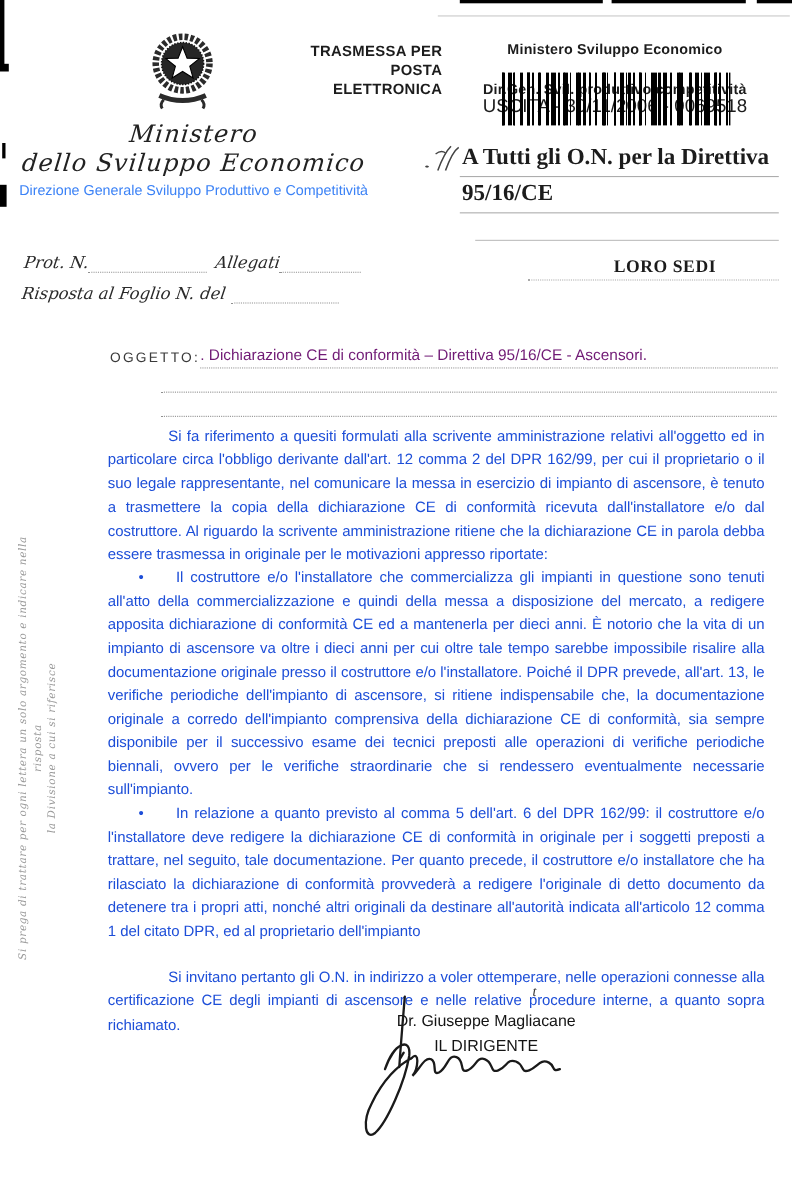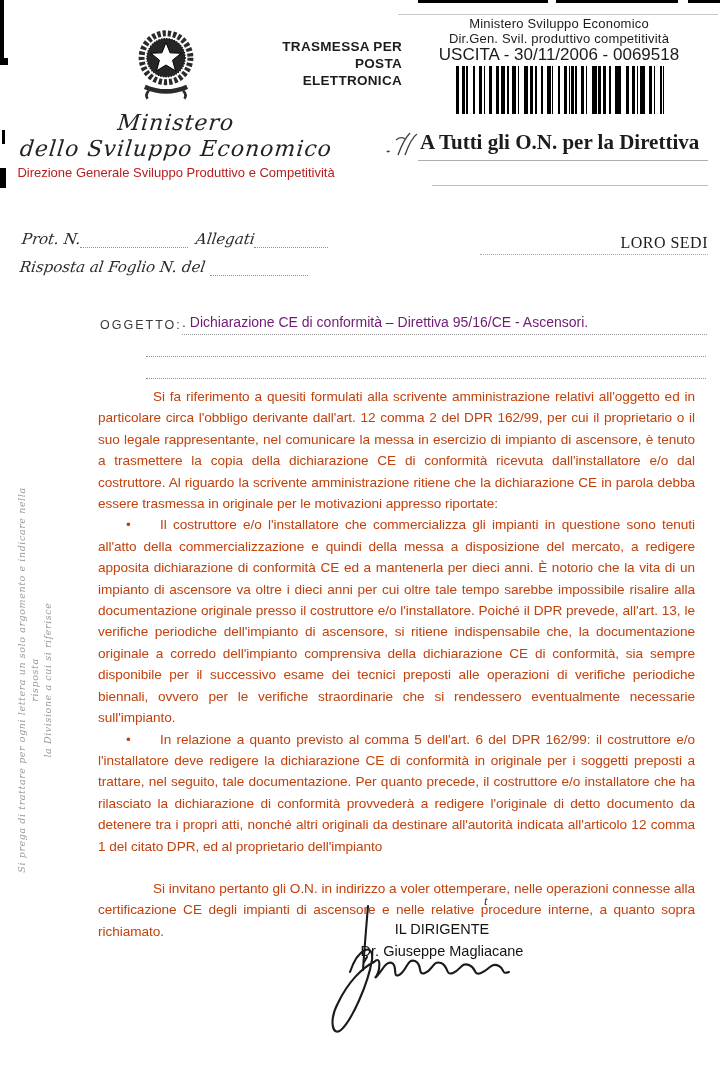--- a/index.html
+++ b/index.html
@@ -8,61 +8,61 @@
     background:#fff; color:#1c1c1c; overflow:hidden;
     font-family:"Liberation Sans", sans-serif;
   }
   .abs{position:absolute;}
   
   .artifact{position:absolute; background:#000;}
   .hairline{position:absolute; background:#c9c9c9; height:1px;}
 
   
   .stamp{left:400px; top:16px; width:318px; text-align:center; line-height:15px;}
-  .stamp .s1,.stamp .s2{font-weight:normal; font-size:13px; letter-spacing:.2px;}
+  .stamp .s1,.stamp .s2{font-weight:bold; font-size:13px; letter-spacing:.2px;margin-top:21px;}
   .stamp .s3{font-weight:normal; font-size:17px; margin-top:1px;}
   .barcode{
     left:456px; top:66px; width:208px; height:48px;
     background:
       repeating-linear-gradient(90deg,#000 0 2px,rgba(0,0,0,0) 2px 6px,#000 6px 9px,rgba(0,0,0,0) 9px 11px,#000 11px 12px,rgba(0,0,0,0) 12px 17px),
       repeating-linear-gradient(90deg,#000 0 3px,rgba(0,0,0,0) 3px 10px,#000 10px 12px,rgba(0,0,0,0) 12px 23px);
   }
 
   
   .transmission{left:268px; top:38px; width:134px; text-align:right;
     font-weight:bold; font-size:13.5px; line-height:17px; letter-spacing:.3px;}
 
   
   .ministry{left:8px; top:110px; width:336px; text-align:center;}
   .m-script{font-family:"DejaVu Serif", serif; font-style:italic; font-size:22px;
     line-height:26px; letter-spacing:1px; color:#222; transform:skewX(-6deg);}
-  .m-dept{font-size:13px; line-height:16px; margin-top:3px; color:#b91c1c;}
+  .m-dept{font-size:13px; line-height:16px; margin-top:3px; color:#3b82f6;}
 
   
   .recipient{left:418px; top:128px; width:290px;
     font-family:"Liberation Serif", serif; font-weight:bold; font-size:21px;}
   .recipient .r-line{border-bottom:1px solid #adadad; padding:2px 0 5px 2px;}
   .recipient .r-blank{height:24px; border-bottom:1px solid #bdbdbd;}
 
   
   .proto{font-family:"DejaVu Serif", serif; font-style:italic; font-size:15px;
     color:#2a2a2a; transform:skewX(-8deg); white-space:nowrap;}
   .u-dot{position:absolute; border-bottom:1px dotted #8f8f8f; height:14px;}
 
-  .loro-sedi{left:558px; top:234px; width:150px; text-align:right;
-    font-family:"Liberation Serif", serif; font-weight:normal; font-size:16px; letter-spacing:.5px;}
+  .loro-sedi{left:558px; top:234px; width:150px; 
+    font-family:"Liberation Serif", serif; font-weight:bold; font-size:16px; letter-spacing:.5px;}
 
   
   .subj-label{left:100px; top:318px; font-size:12.5px; letter-spacing:2px; color:#3a3a3a;text-align:center;}
   .subj-text{left:182px; top:314px; width:525px; font-size:14px;
     border-bottom:1px dotted #9a9a9a; padding-bottom:4px; color:#701a75;}
 
   
   .body-text{left:98px; top:386px; width:597px; font-size:13.6px; line-height:21.4px;
-    text-align:justify; color:#c2410c; letter-spacing:-0.05px;}
+    text-align:justify; color:#1d4ed8; letter-spacing:-0.05px;}
   .body-text p{margin:0; text-indent:55px;}
   .body-text p.b{text-indent:28px;}
   .body-text p.last{margin-top:21px;}
   .bullet-glyph{display:inline-block; width:34px; text-indent:0;}
 
   
   .sig-block{left:352px; top:918px; width:180px; text-align:center; font-size:14.5px; line-height:22px; color:#141414;}
   .t-mark{left:484px; top:893px; font-family:"Liberation Serif",serif; font-style:italic; font-size:13px; color:#333;}
 
   
@@ -115,20 +115,21 @@
 
   <svg class="abs" style="left:384px;top:132px;" width="34" height="26" viewBox="0 0 34 26">
     <path d="M3,20 q1,-1.5 2.5,0" fill="none" stroke="#444" stroke-width="1.6"></path>
     <path d="M14,23 C18,12 23,4 26,1" fill="none" stroke="#444" stroke-width="1.4"></path>
     <path d="M21,23 C25,12 30,4 33,2" fill="none" stroke="#444" stroke-width="1.4"></path>
     <path d="M12,8 q5,-4 9,-1" fill="none" stroke="#444" stroke-width="1.2"></path>
   </svg>
 
   <div class="abs recipient">
     <div class="r-line">A Tutti gli O.N. per la Direttiva</div>
+    <div class="r-line">95/16/CE</div>
     <div class="r-blank" style="margin-left:14px;"></div>
   </div>
 
   <div class="abs proto" style="left:22px;top:230px;">Prot. N.</div>
   <div class="u-dot" style="left:80px;top:233px;width:108px;"></div>
   <div class="abs proto" style="left:196px;top:230px;">Allegati</div>
   <div class="u-dot" style="left:254px;top:233px;width:74px;"></div>
   <div class="abs proto" style="left:20px;top:258px;">Risposta al Foglio N.</div>
   <div class="abs proto" style="left:182px;top:258px;">del</div>
   <div class="u-dot" style="left:210px;top:261px;width:98px;"></div>
@@ -144,22 +145,22 @@
   <div class="abs body-text">
     <p>Si fa riferimento a quesiti formulati alla scrivente amministrazione relativi all'oggetto ed in particolare circa l'obbligo derivante dall'art. 12 comma 2 del DPR 162/99, per cui il proprietario o il suo legale rappresentante, nel comunicare la messa in esercizio di impianto di ascensore, è tenuto a trasmettere la copia della dichiarazione CE di conformità ricevuta dall'installatore e/o dal costruttore. Al riguardo la scrivente amministrazione ritiene che la dichiarazione CE in parola debba essere trasmessa in originale per le motivazioni appresso riportate:</p>
     <p class="b"><span class="bullet-glyph">•</span><span>Il costruttore e/o l'installatore che commercializza gli impianti in questione sono tenuti all'atto della commercializzazione e quindi della messa a disposizione del mercato, a redigere apposita dichiarazione di conformità CE ed a mantenerla per dieci anni. È notorio che la vita di un impianto di ascensore va oltre i dieci anni per cui oltre tale tempo sarebbe impossibile risalire alla documentazione originale presso il costruttore e/o l'installatore. Poiché il DPR prevede, all'art. 13, le verifiche periodiche dell'impianto di ascensore, si ritiene indispensabile che, la documentazione originale a corredo dell'impianto comprensiva della dichiarazione CE di conformità, sia sempre disponibile per il successivo esame dei tecnici preposti alle operazioni di verifiche periodiche biennali, ovvero per le verifiche straordinarie che si rendessero eventualmente necessarie sull'impianto.</span></p>
     <p class="b"><span class="bullet-glyph">•</span><span>In relazione a quanto previsto al comma 5 dell'art. 6 del DPR 162/99: il costruttore e/o l'installatore deve redigere la dichiarazione CE di conformità in originale per i soggetti preposti a trattare, nel seguito, tale documentazione. Per quanto precede, il costruttore e/o installatore che ha rilasciato la dichiarazione di conformità provvederà a redigere l'originale di detto documento da detenere tra i propri atti, nonché altri originali da destinare all'autorità indicata all'articolo 12 comma 1 del citato DPR, ed al proprietario dell'impianto</span></p>
     <p class="last">Si invitano pertanto gli O.N. in indirizzo a voler ottemperare, nelle operazioni connesse alla certificazione CE degli impianti di ascensore e nelle relative procedure interne, a quanto sopra richiamato.</p>
   </div>
 
   <div class="abs t-mark">t</div>
 
   <div class="abs sig-block">
+    <div>Dr. Giuseppe Magliacane</div>
     <div>IL DIRIGENTE</div>
-    <div>Dr. Giuseppe Magliacane</div>
   </div>
   <svg class="abs" style="left:320px;top:896px;" width="230" height="150" viewBox="0 0 230 150">
     <g fill="none" stroke="#1a1a1a" stroke-width="2.1" stroke-linecap="round">
       <path d="M48,10 C46,34 44,58 43,74"></path>
       <path d="M30,76 C38,52 54,46 52,64 C48,88 32,124 21,134 C12,141 9,124 18,107 C28,86 42,72 54,66"></path>
       <path d="M54,66 C62,58 60,76 55,82 C61,77 66,64 72,67 C78,70 72,82 79,79 C87,75 87,62 95,65 C103,68 97,80 105,77 C113,74 113,64 121,67 C129,70 125,80 133,77 C141,74 141,66 149,69 C157,72 153,80 161,77 C169,74 171,66 179,70 C185,73 181,79 189,76"></path>
       <path d="M44,66 l3,-5"></path>
     </g>
   </svg>
 

